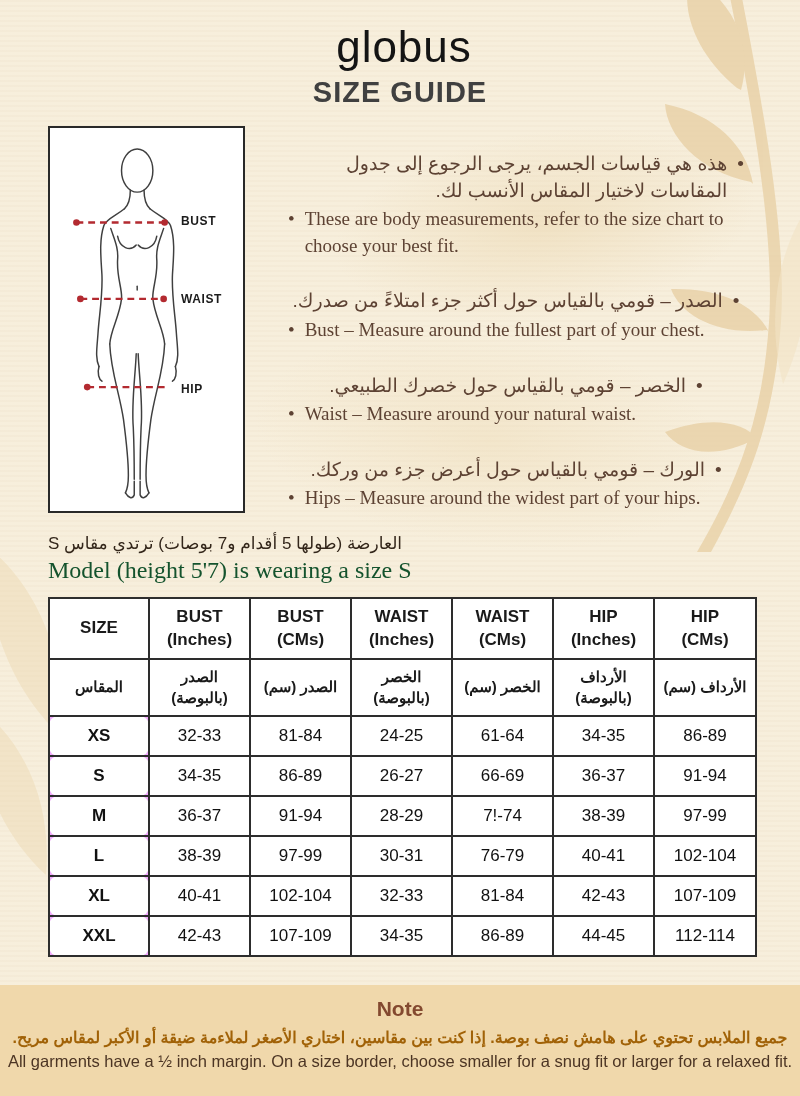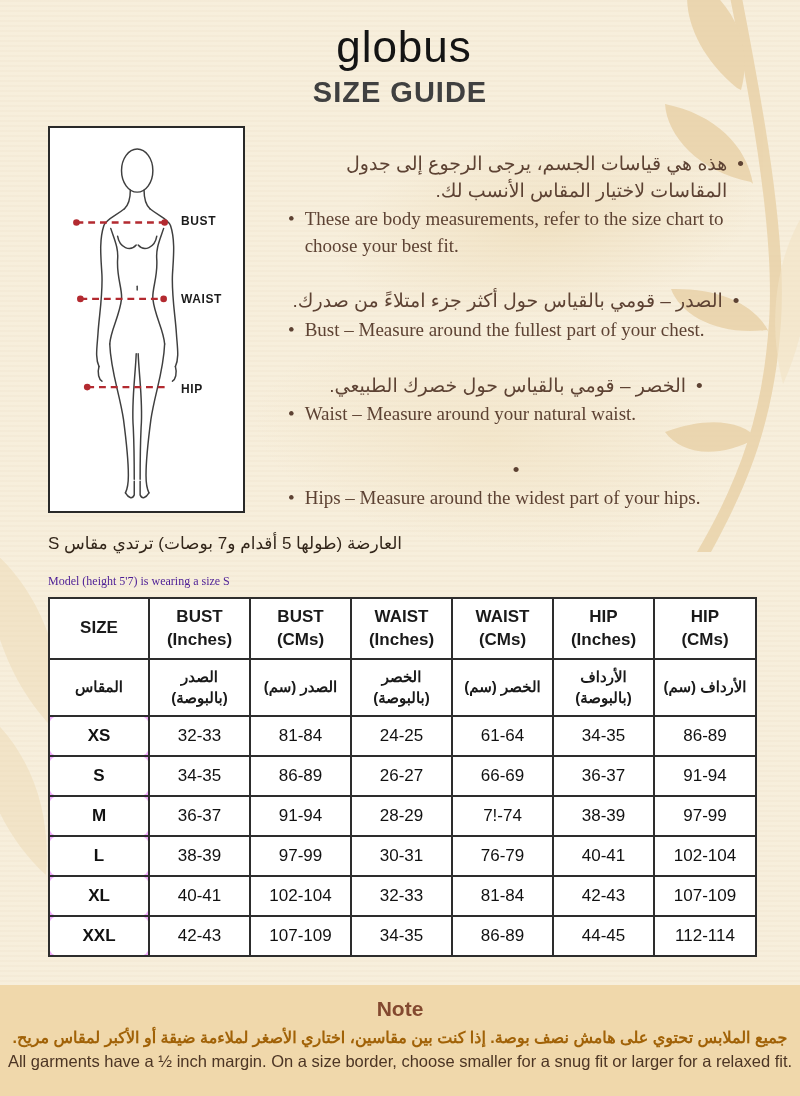--- a/index.html
+++ b/index.html
@@ -52,22 +52,22 @@
   .b-group { margin-bottom: 29px; }
   .li { display: flex; gap: 10px; font-size: 19px; line-height: 1.4;
         color: #5d4233; margin-bottom: 2px; }
   .li .blt { flex: 0 0 auto; }
   .li .blt::before { content: "•"; }
   .li.ar { direction: rtl; text-align: right; justify-content: center; }
   .li.en { font-family: "Liberation Serif", serif; }
   
   .model { position: absolute; left: 48px; top: 533px; z-index: 2; }
   .model-ar { direction: rtl; text-align: left; font-size: 17px; color: #33261a; }
-  .model-en { font-family: "Liberation Serif", serif; font-size: 12px;
-              color: #4c1d95; margin-top: 20px; }
+  .model-en { font-family: "Liberation Serif", serif; font-size: 24px;
+              color: #14532d; margin-top: 3px; }
   
   .size-table-wrap { position: absolute; left: 48px; top: 597px; z-index: 2; }
   table { border-collapse: collapse; background: #f0abfc; table-layout: fixed; }
   th, td { border: 2px solid #2d2d2d; text-align: center; vertical-align: middle;
            background: #ffffff; padding: 0 2px; }
   .hdr-en th { height: 61px; font-size: 17px; font-weight: 700; line-height: 1.3; }
   .hdr-ar th { height: 57px; font-size: 15px; font-weight: 700; line-height: 1.35;
                direction: rtl; }
   tbody td { height: 40px; font-size: 17px; color: #111; }
   tbody td.size-cell { font-weight: 700; border-radius: 9px; }
@@ -181,20 +181,21 @@
       <span>الخصر – قومي بالقياس حول خصرك الطبيعي.</span>
     </div>
     <div class="li en">
       <span class="blt"></span>
       <span>Waist – Measure around your natural waist.</span>
     </div>
   </div>
   <div class="b-group">
     <div class="li ar">
       <span class="blt"></span>
+      <span>الورك – قومي بالقياس حول أعرض جزء من وركك.</span>
     </div>
     <div class="li en">
       <span class="blt"></span>
       <span>Hips – Measure around the widest part of your hips.</span>
     </div>
   </div>
 </div>
 
 <div class="model">
   <div class="model-ar">العارضة (طولها 5 أقدام و7 بوصات) ترتدي مقاس S</div>

